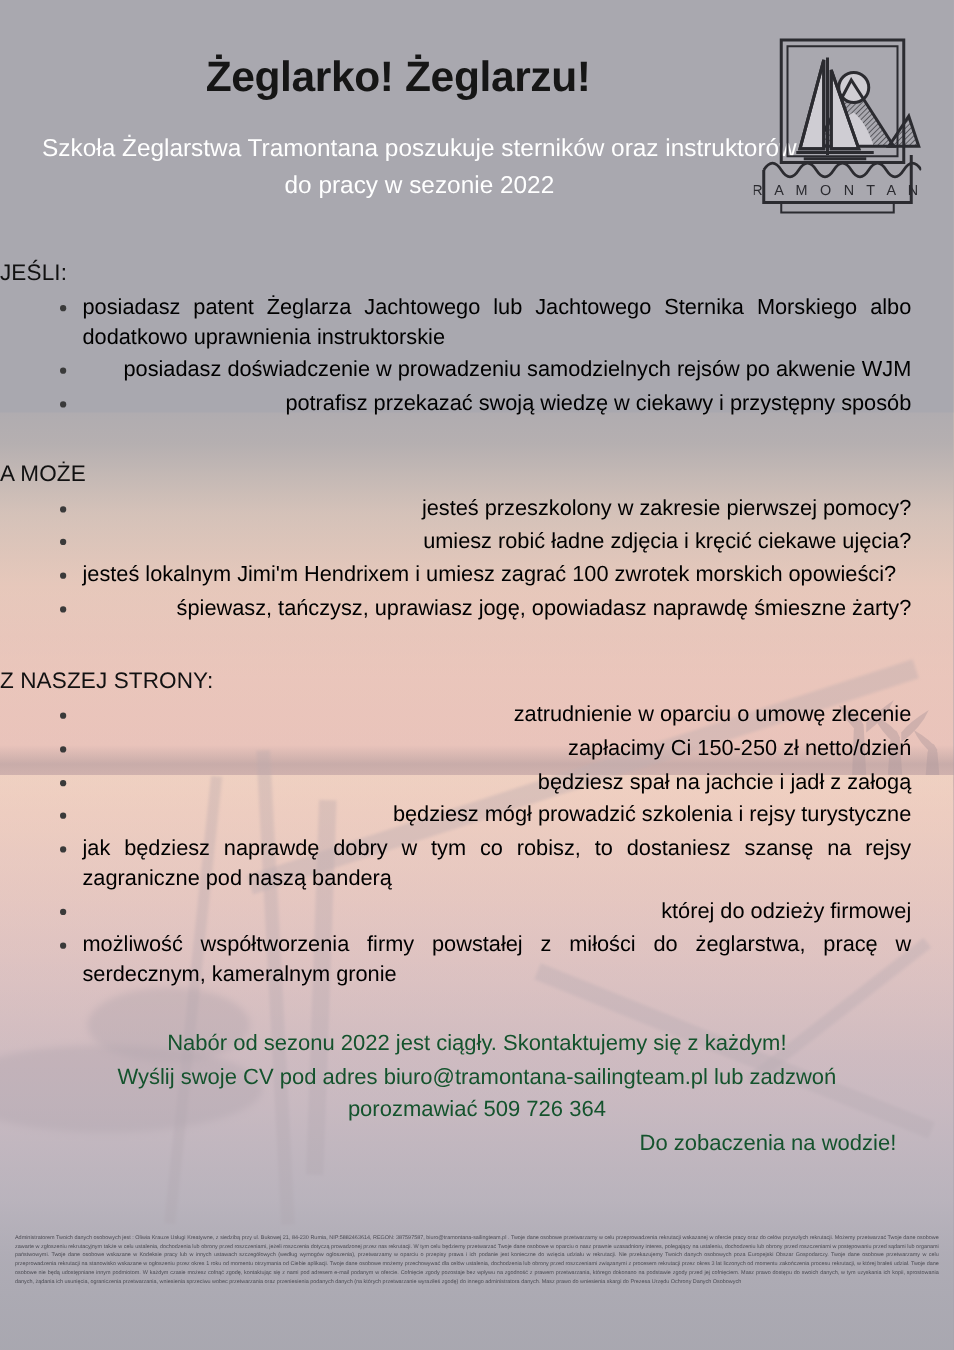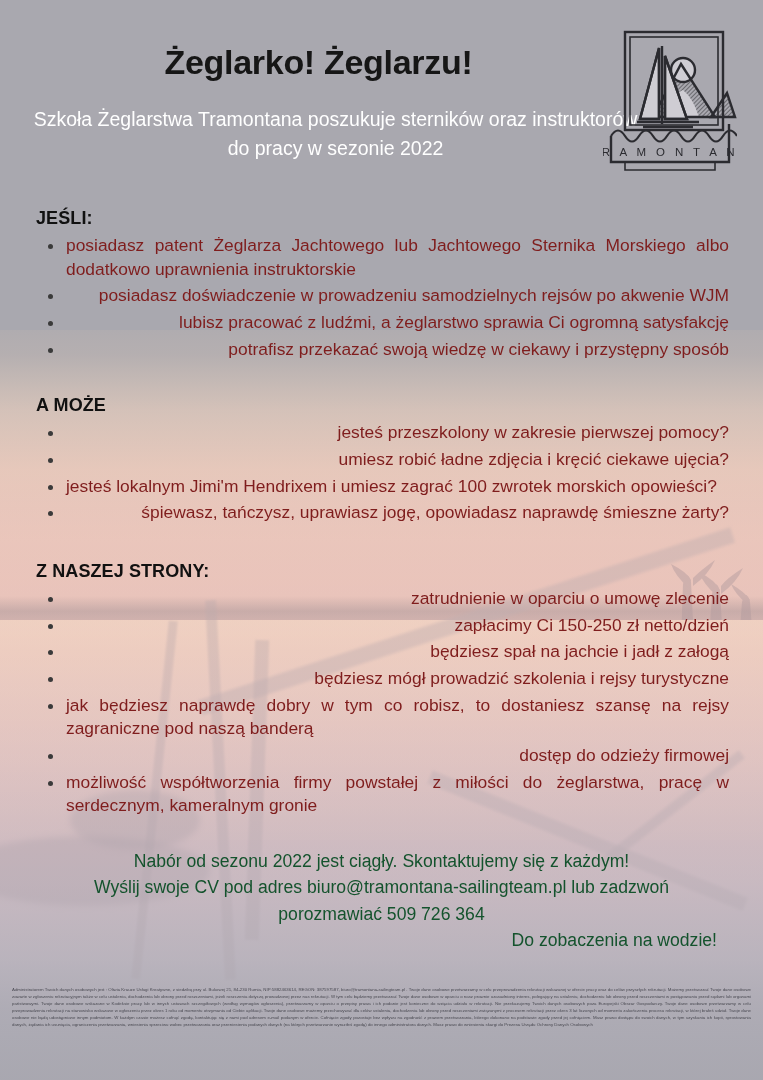--- a/index.html
+++ b/index.html
@@ -152,35 +152,34 @@
   .logo{
     position:absolute;
     right:26px; top:24px;
     width:134px; height:152px;
   }
 
   
   .section{ margin-top:0; }
   .sec-title{
     font-size:18px;
-    font-weight:bold;
+    font-weight:normal;
     color:#111111;
     letter-spacing:.1px;
-    padding-left:36px;
   }
   ul.bullets{
     list-style:none;
     margin:5px 0 0 0;
     padding:0 34px 0 66px;
   }
   ul.bullets li{
     position:relative;
     font-size:17.4px;
     line-height:1.36;
-    color:#7f1d1d;
+    color:#000000;
     margin-bottom:3px;
     text-align:justify;
     text-justify:inter-word;
   }
   ul.bullets li::before{
     content:"";
     position:absolute;
     left:-18px; top:10px;
     width:5px; height:5px;
     border-radius:50%;
@@ -317,21 +316,20 @@
           <text x="67" y="132" text-anchor="middle" font-family="Liberation Sans, sans-serif" font-size="11.5" letter-spacing="3.4" fill="#2b2b30">T R A M O N T A N A</text>
         </svg>
       </div>
     </div>
 
     <div class="section sec-jesli">
       <div class="sec-title">JEŚLI:</div>
       <ul class="bullets">
         <li>posiadasz patent Żeglarza Jachtowego lub Jachtowego Sternika Morskiego albo dodatkowo uprawnienia instruktorskie</li>
         <li class="nojust">posiadasz doświadczenie w prowadzeniu samodzielnych rejsów po akwenie WJM</li>
-        <li class="nojust">lubisz pracować z ludźmi, a żeglarstwo sprawia Ci ogromną satysfakcję</li>
         <li class="nojust">potrafisz przekazać swoją wiedzę w ciekawy i przystępny sposób</li>
       </ul>
     </div>
 
     <div class="section sec-amoze">
       <div class="sec-title">A MOŻE</div>
       <ul class="bullets">
         <li class="nojust">jesteś przeszkolony w zakresie pierwszej pomocy?</li>
         <li class="nojust">umiesz robić ładne zdjęcia i kręcić ciekawe ujęcia?</li>
         <li>jesteś lokalnym Jimi'm Hendrixem i umiesz zagrać 100 zwrotek morskich opowieści?</li>
@@ -340,21 +338,21 @@
     </div>
 
     <div class="section sec-strony">
       <div class="sec-title">Z NASZEJ STRONY:</div>
       <ul class="bullets">
         <li class="nojust">zatrudnienie w oparciu o umowę zlecenie</li>
         <li class="nojust">zapłacimy Ci 150-250 zł netto/dzień</li>
         <li class="nojust">będziesz spał na jachcie i jadł z załogą</li>
         <li class="nojust">będziesz mógł prowadzić szkolenia i rejsy turystyczne</li>
         <li>jak będziesz naprawdę dobry w tym co robisz, to dostaniesz szansę na rejsy zagraniczne pod naszą banderą</li>
-        <li class="nojust">dostęp do odzieży firmowej</li>
+        <li class="nojust">której do odzieży firmowej</li>
         <li>możliwość współtworzenia firmy powstałej z miłości do żeglarstwa, pracę w serdecznym, kameralnym gronie</li>
       </ul>
     </div>
 
     <div class="closing">
       <div>Nabór od sezonu 2022 jest ciągły. Skontaktujemy się z każdym!</div>
       <div>Wyślij swoje CV pod adres biuro@tramontana-sailingteam.pl lub zadzwoń</div>
       <div>porozmawiać 509 726 364</div>
       <span class="right">Do zobaczenia na wodzie!</span>
     </div>

